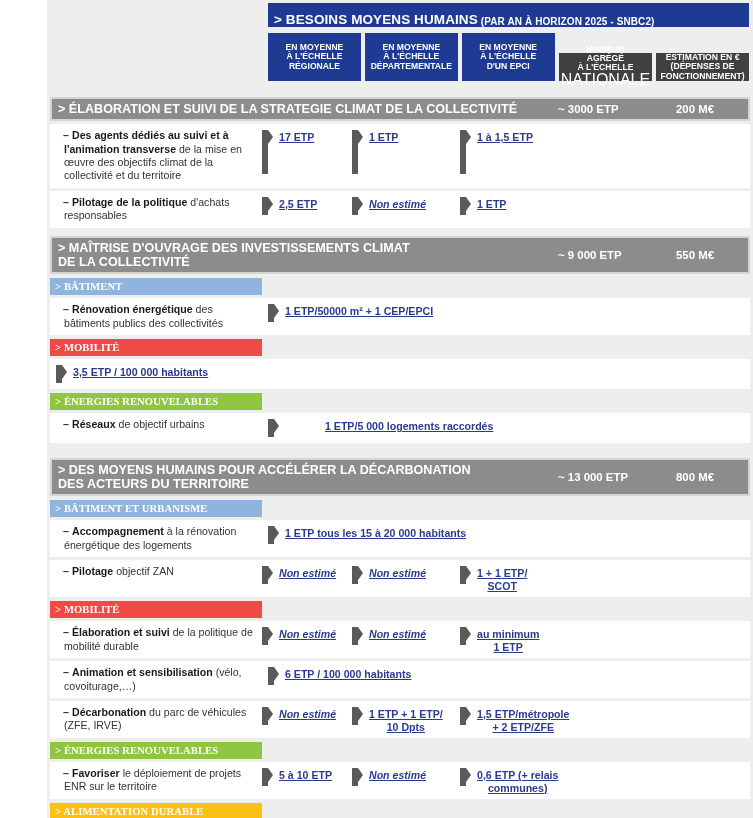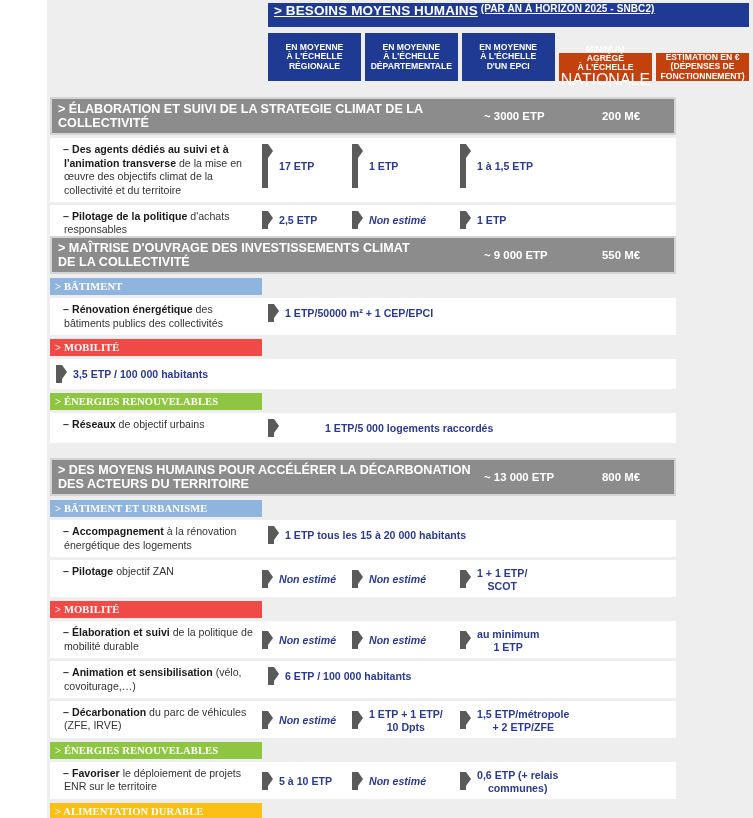--- a/index.html
+++ b/index.html
@@ -23,24 +23,23 @@
   .content { position: absolute; left: 0; top: 0; width: 753px; }
 
   
   .master-banner {
     position: absolute; left: 268px; top: 3px;
     width: 481px; height: 24px;
     background: #1f3a93;
     color: #ffffff;
     font-size: 13.5px; font-weight: bold;
     letter-spacing: .1px;
-    display: flex; align-items: flex-start;
+    display: flex; align-items: flex-end;
     padding-left: 6px;
     white-space: nowrap;
-    text-decoration: underline;
   }
   .master-banner .sub { font-weight: bold; font-size: 10px; padding-left:3px;}
 
   
   .col-heads {
     position: absolute; left: 268px; top: 33px;
     width: 481px; height: 48px;
     display: flex; gap: 4px;
   }
   .chip {
@@ -49,25 +48,25 @@
     display: flex; flex-direction: column;
     align-items: center; justify-content: center;
     text-align: center;
     line-height: 1.06;
     padding: 1px 2px;
   }
   .chip .l1 { font-size: 8.6px; font-weight: bold; }
   .chip .l2 { font-size: 8.6px; font-weight: bold; }
   .chip .l3 { font-size: 8.6px; font-weight: bold; }
   .chip.dark { background: #1f3a93; }
-  .chip.cyan { background: #c2410c; margin-top: 20px; }
+  .chip.cyan { background: #404040; margin-top: 20px; }
 
   
   .section {
-    position: absolute; left: 50px; width: 626px;
+    position: absolute; left: 50px; width: 700px;
   }
   .sec-banner {
     position: relative;
     background: #8c8c8c;
     border: 2px solid #d4d4d4;
     color: #ffffff;
     display: flex; align-items: center;
     padding: 3px 6px;
     min-height: 22px;
   }
@@ -116,24 +115,25 @@
     font-size: 10.6px; line-height: 1.27;
     color: #333333;
   }
   .row .label .dash {
     display: inline-block; width: 9px;
     font-weight: bold; color: #333; margin-left:-1px;
   }
   .row .label b { font-weight: bold; color: #1a1a1a; }
   .cells { flex: 1 1 auto; display: flex; }
   .cell {
-    display: flex; align-items: center;
+    display: flex; align-items: flex-start;
     font-size: 10.6px; font-weight: bold;
     color: #2b3a8f; line-height: 1.18;
     padding-top: 1px;
+    text-decoration: underline;
   }
   .cell.c1 { flex: 0 0 90px; }
   .cell.c2 { flex: 0 0 102px; }
   .cell.c3 { flex: 0 0 220px; margin-left: 6px; }
   .cell .arrow {
     flex: 0 0 auto; margin-right: 6px; margin-top: 0px;
   }
   .cell .txt { white-space: pre-line; padding-top: 1px; }
   .cell .txt.ne { font-style: italic; }
   .cell .txt.ctr { text-align: center; }

